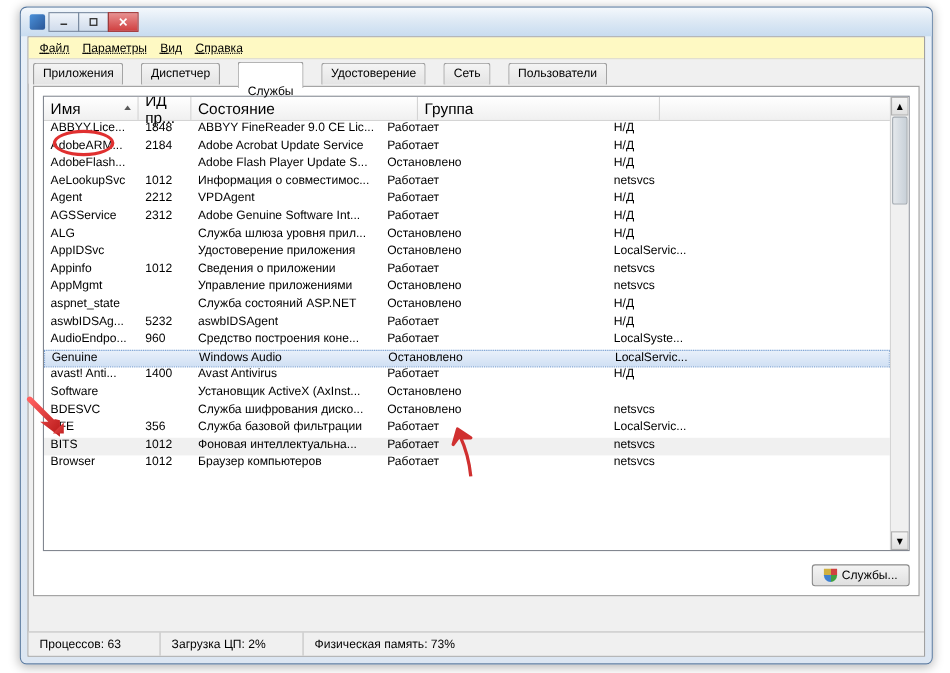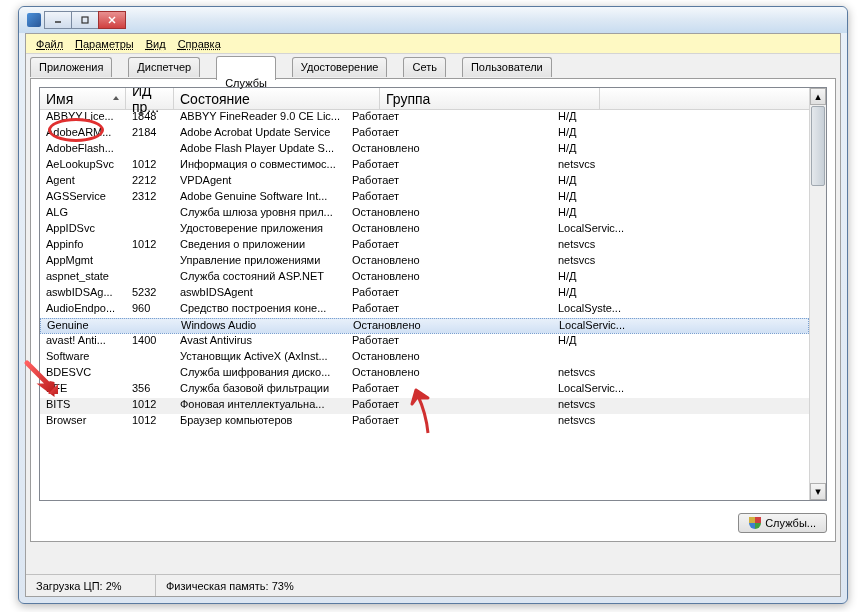--- a/index.html
+++ b/index.html
@@ -243,20 +243,21 @@
         </div>
       </div>
       <div class="services-btn-row">
         <button class="services-btn">
           <span class="shield-icon"></span>
           <span>Службы...</span>
         </button>
       </div>
     </div>
     <div class="statusbar">
+      <div class="status-cell" style="width:120px">Процессов: 63</div>
       <div class="status-cell" style="width:130px">Загрузка ЦП: 2%</div>
       <div class="status-cell" style="flex:1;border-right:none">Физическая память: 73%</div>
     </div>
   </div>
 </div>
 
 <div class="red-oval annotation"></div>
 <svg class="arrow1 annotation" width="40" height="40">
     <defs>
       <linearGradient id="g1" x1="0" y1="0" x2="1" y2="1">

